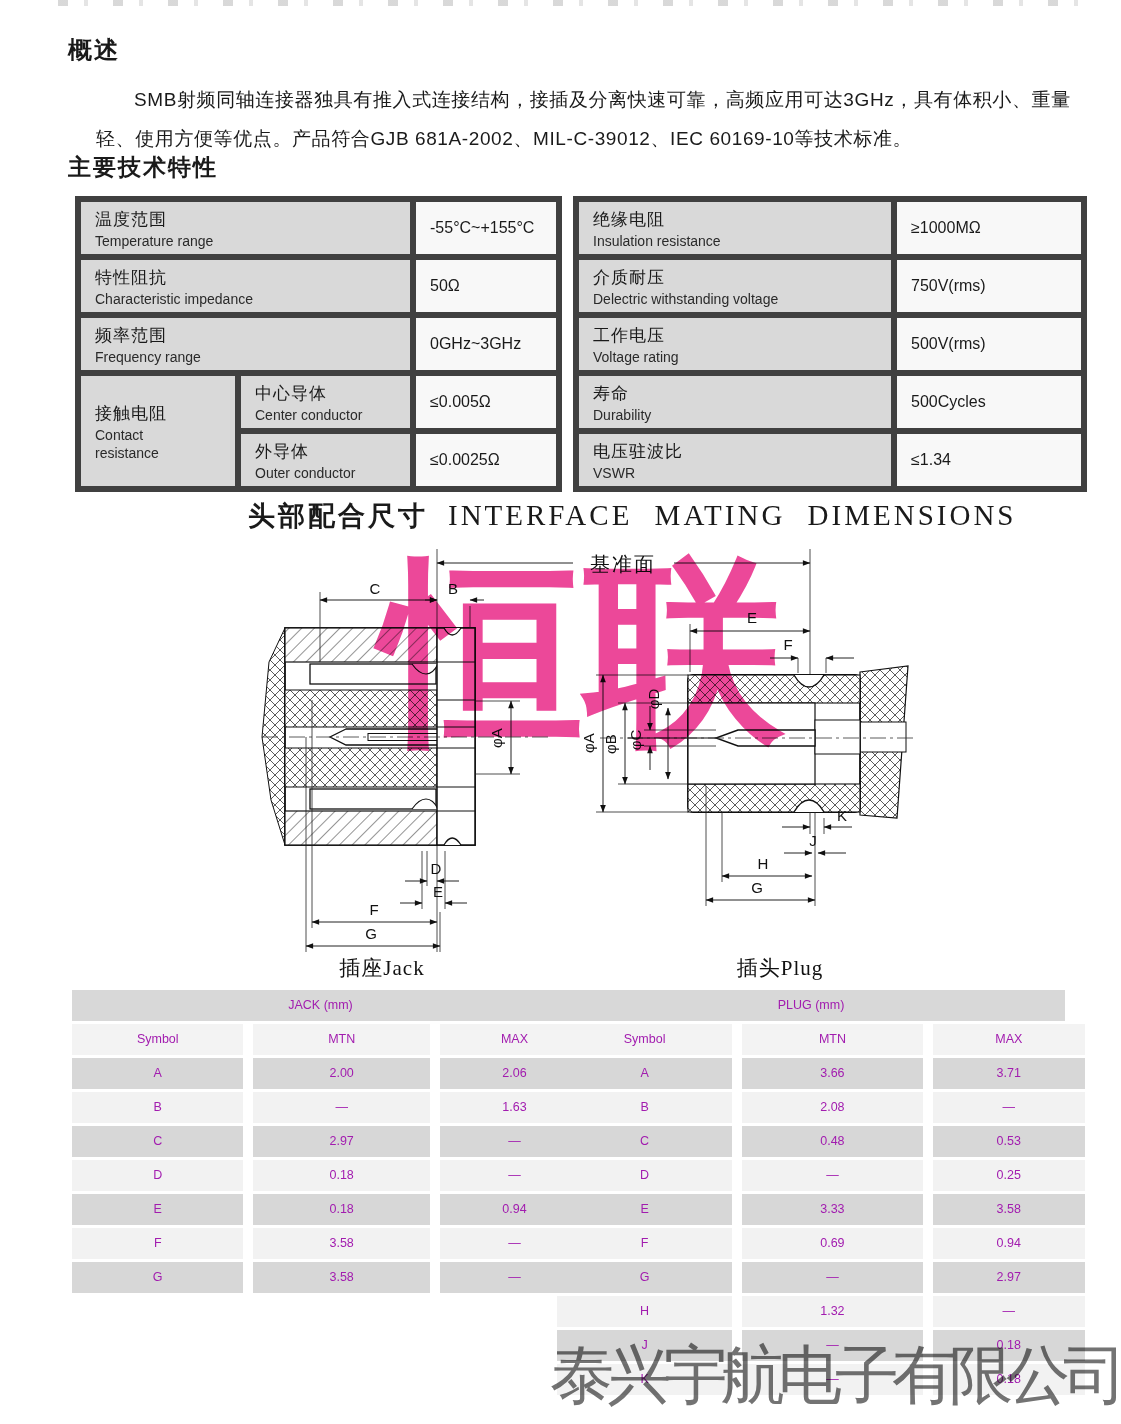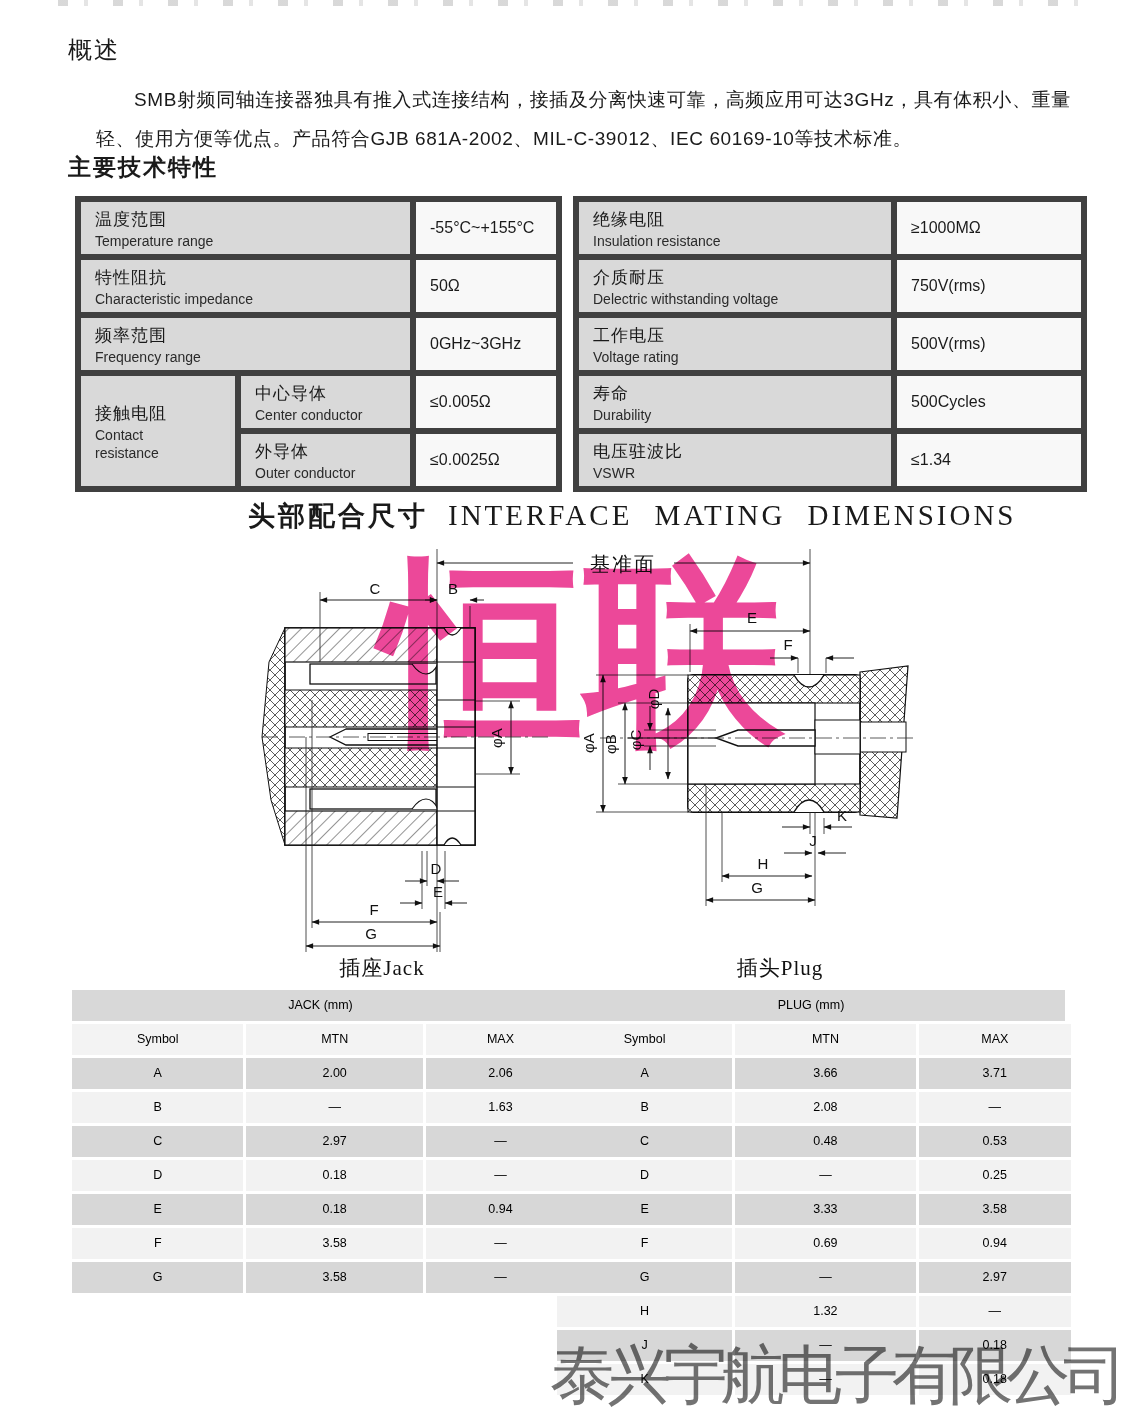--- a/index.html
+++ b/index.html
@@ -1,21 +1,21 @@
 <!DOCTYPE html>
 <html><head>
 <meta charset="utf-8">
 <style>
   html,body{margin:0;padding:0;background:#fff;}
   #page{position:relative;width:1121px;height:1424px;background:#fff;overflow:hidden;
         font-family:"Liberation Sans",sans-serif;color:#1a1a1a;}
   
   .cutstrip{position:absolute;top:0;left:58px;width:1035px;height:6px;opacity:.55;
     background:repeating-linear-gradient(90deg,#b9b9b9 0 10px,transparent 10px 26px,#cfcfcf 26px 30px,transparent 30px 55px);}
-  .h1{position:absolute;left:68px;top:34px;font-size:24px;font-weight:normal;letter-spacing:2px;}
+  .h1{position:absolute;left:68px;top:34px;font-size:24px;font-weight:bold;letter-spacing:2px;}
   .para{position:absolute;left:68px;top:80px;width:995px;font-size:19px;line-height:39px;
         text-indent:38px;letter-spacing:.6px;margin-left:28px;}
   .h2{position:absolute;left:68px;top:152px;font-size:23px;font-weight:bold;letter-spacing:2px;}
 
   
   .specwrap{position:absolute;left:75px;top:196px;display:flex;gap:11px;}
   table.spec{border-collapse:collapse;table-layout:fixed;}
   table.spec td{border:6px solid #404040;padding:0 0 0 14px;vertical-align:middle;}
   table.spec{border:2px solid #000;border-top:3px solid #000;border-bottom:3px solid #000;}
   td.lbl{background:#d9d9d9;}
@@ -30,23 +30,23 @@
   .ifen{font-family:"Liberation Serif",serif;font-size:29px;letter-spacing:3px;word-spacing:12px;}
 
   
   .diag{position:absolute;left:0;top:538px;width:1121px;height:452px;}
   .wm-center{position:absolute;left:383px;top:568px;font-size:200px;font-weight:bold;line-height:1;
      color:#ec4899;letter-spacing:2px;z-index:5;mix-blend-mode:multiply;font-family:Liberation Mono, monospace;}
   .wm-bottom{position:absolute;left:550px;top:1344px;font-size:64px;line-height:1;color:#737373;
      letter-spacing:-7px;z-index:6;mix-blend-mode:multiply;font-family:"Liberation Serif",serif;white-space:nowrap;}
 
   
-  .dimtable{position:absolute;top:990px;z-index:2;font-size:12.5px;color:#000000;}
+  .dimtable{position:absolute;top:990px;z-index:2;font-size:12.5px;color:#a21caf;}
   .dt-title{height:31px;line-height:31px;text-align:center;background:#d8d8d8;margin-bottom:3px;}
-  .dt-row{display:grid;grid-template-columns:34.5% 35.5% 30%;column-gap:3px;margin-bottom:3px;}
+  .dt-row{display:grid;grid-template-columns:34.5% 35.5% 30%;column-gap:10px;margin-bottom:3px;}
   .dt-row .c{height:31px;line-height:31px;text-align:center;}
   .dt-head .c{background:#f3f3f3;}
   .rg .c{background:#d7d7d7;}
   .rw .c{background:#f2f2f2;}
   svg text{font-family:"Liberation Sans",sans-serif;fill:#111;}
   svg .cap{font-family:"Liberation Serif",serif;font-size:21px;letter-spacing:1px;}
   svg .datum{font-family:"Liberation Serif",serif;font-size:20px;letter-spacing:2px;}
   svg .dl{font-size:15px;}
 </style>
 </head>

